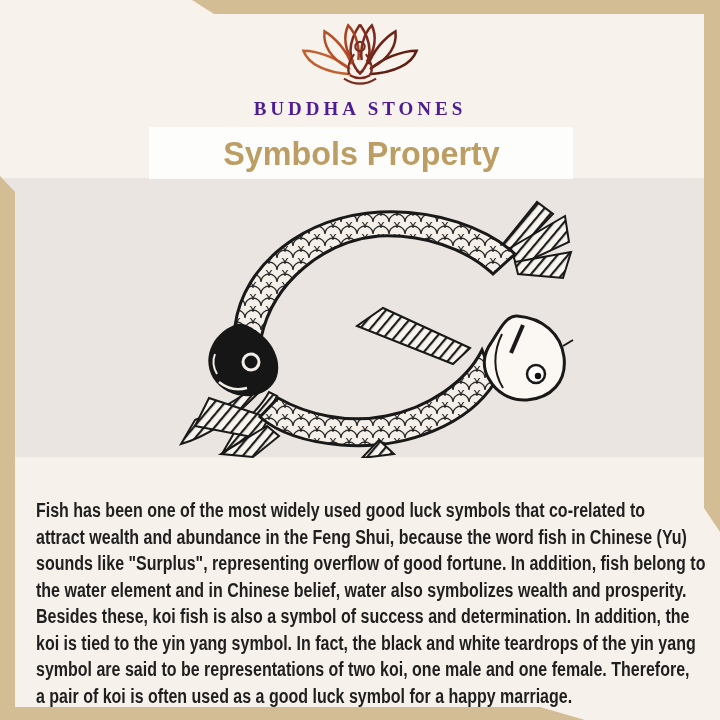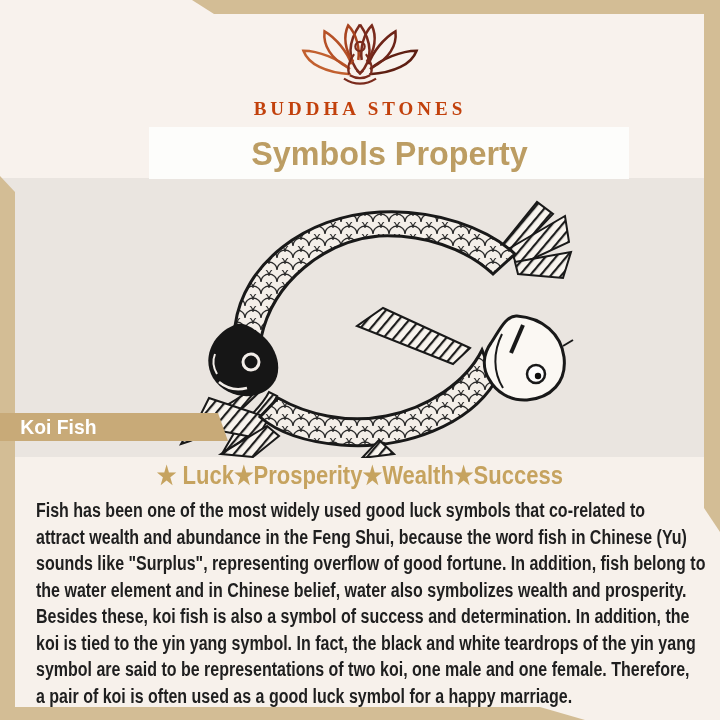--- a/index.html
+++ b/index.html
@@ -20,24 +20,24 @@
   .frame-left{left:0;top:176px;width:15px;height:544px;
     clip-path:polygon(0 0,100% 16px,100% 100%,0 100%);}
   .frame-bottom{left:0;top:707px;width:585px;height:13px;
     clip-path:polygon(0 0,540px 0,585px 100%,0 100%);}
 
   
   .logo-wrap{position:absolute;left:0;top:22px;width:720px;text-align:center;}
   .logo-wrap svg{display:inline-block;}
   .brand-name{position:absolute;left:0;top:98px;width:720px;text-align:center;
     font-family:"Liberation Serif", serif;font-size:19px;font-weight:600;
-    letter-spacing:4px;color:#c2410c;}
+    letter-spacing:4px;color:#4c1d95;}
 
   
-  .title-band{position:absolute;left:149px;top:127px;width:480px;height:52px;
+  .title-band{position:absolute;left:149px;top:127px;width:424px;height:52px;
     background:#fdfdfb;display:flex;align-items:center;justify-content:center;}
   .title-band .title{font-size:34px;font-weight:bold;color:#bc9d63;
     transform:scaleX(0.95);white-space:nowrap;}
 
   
   .koi-illustration{position:absolute;left:165px;top:186px;width:410px;height:272px;}
 
   
   .section-ribbon{position:absolute;left:0;top:413px;width:230px;height:28px;
     background:#c8aa78;clip-path:polygon(0 0,218px 0,228px 100%,0 100%);
@@ -137,27 +137,21 @@
       <path d="M352,130 C378,132 396,148 399,171 C402,196 386,212 362,214
                C345,215 331,206 324,193 C317,182 318,168 326,157 C334,145 341,129 352,130 Z" fill="#fbf8f3" stroke="#191919" stroke-width="3"></path>
       <path d="M337,148 C328,166 328,186 338,202" stroke="#191919" stroke-width="2" fill="none"></path>
       <path d="M358,139 L346,167" stroke="#191919" stroke-width="4" fill="none"></path>
       <circle cx="371" cy="188" r="9" fill="#ffffff" stroke="#191919" stroke-width="2.5"></circle>
       <circle cx="373" cy="190" r="3.2" fill="#111111"></circle>
       <path d="M398,160 L408,154" stroke="#191919" stroke-width="2" fill="none"></path>
     </svg>
   </div>
 
-  <div class="section-ribbon">
-    <div class="label">Koi Fish</div>
-  </div>
 
-  <div class="benefits-heading">
-    <span class="inner">★ Luck★Prosperity★Wealth★Success</span>
-  </div>
 
   <div class="description">
     <div class="line">Fish has been one of the most widely used good luck symbols that co-related to</div>
     <div class="line">attract wealth and abundance in the Feng Shui, because the word fish in Chinese (Yu)</div>
     <div class="line">sounds like "Surplus", representing overflow of good fortune. In addition, fish belong to</div>
     <div class="line">the water element and in Chinese belief, water also symbolizes wealth and prosperity.</div>
     <div class="line">Besides these, koi fish is also a symbol of success and determination. In addition, the</div>
     <div class="line">koi is tied to the yin yang symbol. In fact, the black and white teardrops of the yin yang</div>
     <div class="line">symbol are said to be representations of two koi, one male and one female. Therefore,</div>
     <div class="line">a pair of koi is often used as a good luck symbol for a happy marriage.</div>

